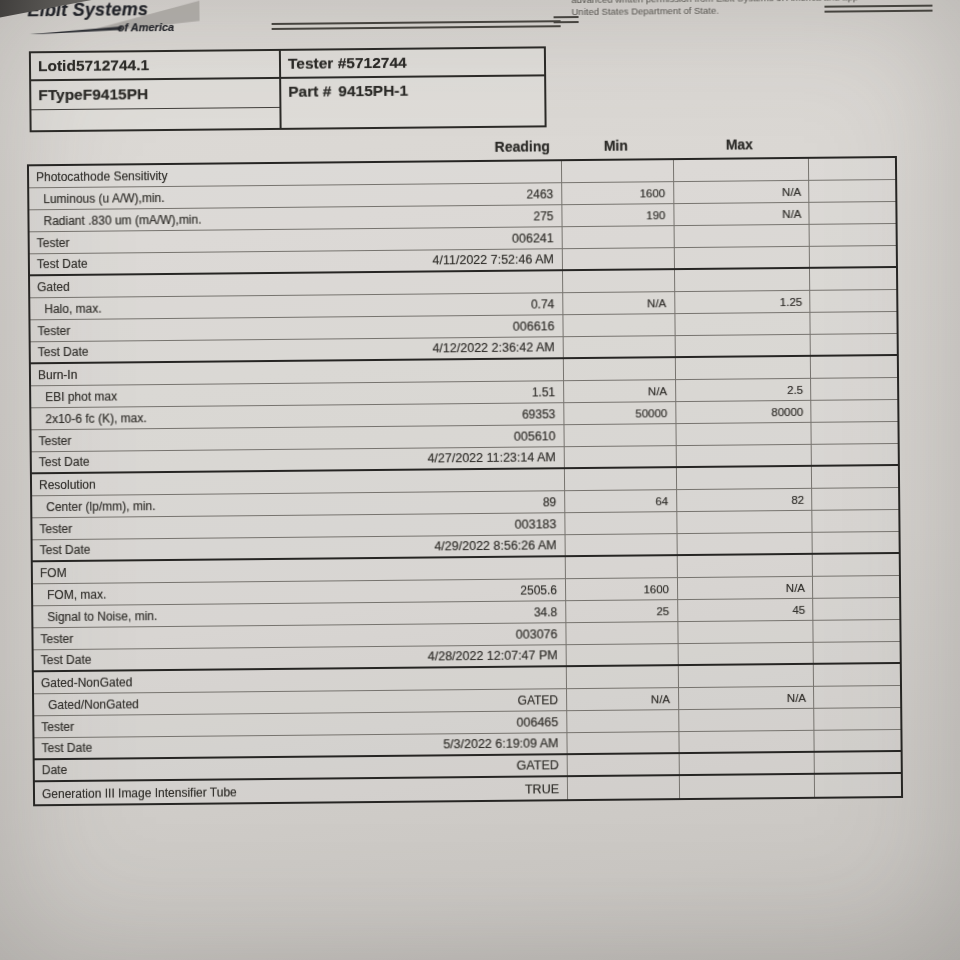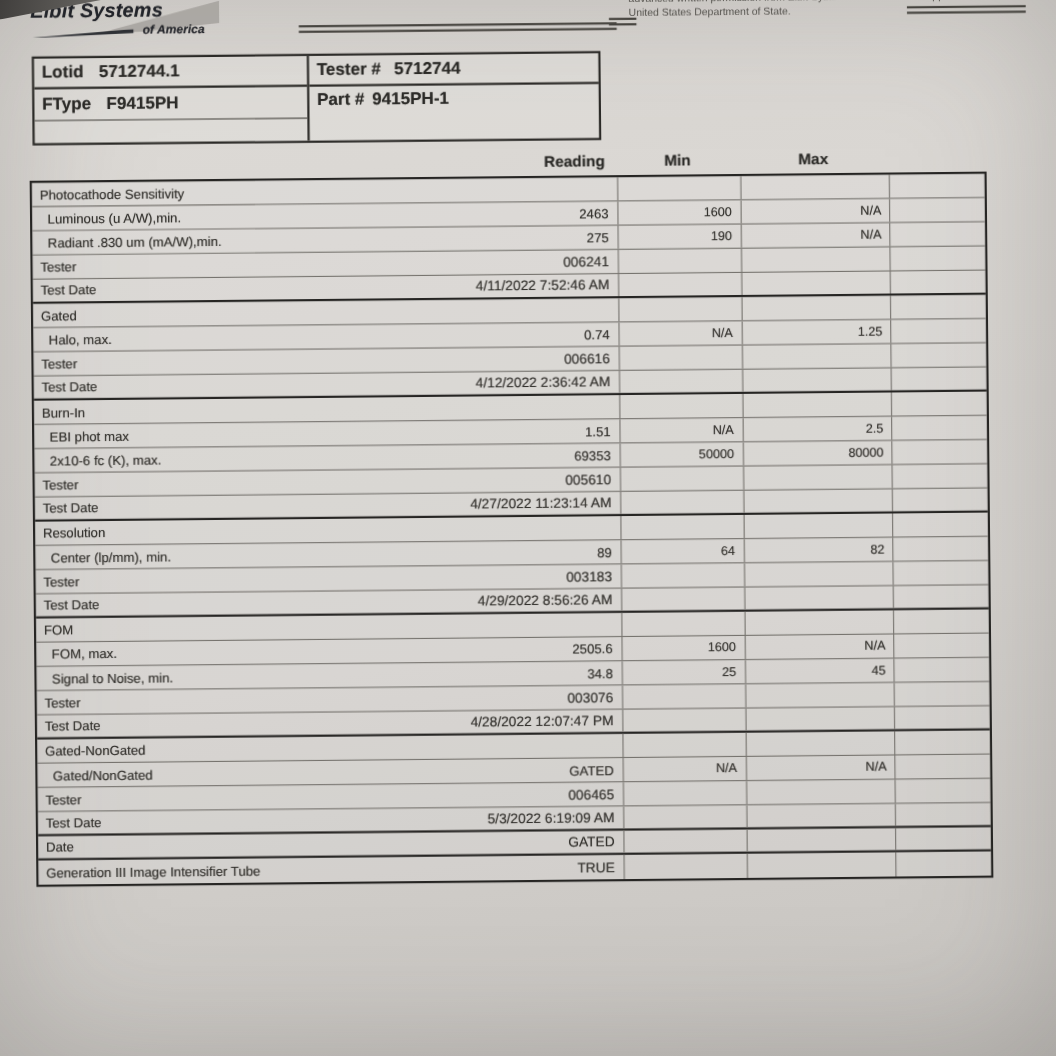--- a/index.html
+++ b/index.html
@@ -36,21 +36,21 @@
     position:absolute; left:2px; top:-1px;
     font-size:18px; font-weight:bold; font-style:italic;
     color:#22242a; letter-spacing:.2px; white-space:nowrap;
   }
   .logo-underline {
     position:absolute; left:4px; top:26px; width:92px; height:7px;
     background:#2f3136;
     clip-path:polygon(0 100%,100% 0,100% 50%,8% 100%);
   }
   .logo-sub {
-    position:absolute; left:104px; top:21px;
+    position:absolute; left:92px; top:21px;
     font-size:11px; font-weight:bold; font-style:italic; color:#22242a;
     white-space:nowrap;
   }
   
   .legal {
     position:absolute; left:576px; top:-5px; width:360px;
     font-size:9.5px; line-height:11.5px; color:#55534e;
     text-shadow:none;
   }
   
@@ -64,21 +64,21 @@
     border:2.5px solid #2b2a27; display:flex; background:rgba(233,231,228,.25);
   }
   .hbox-col { display:flex; flex-direction:column; box-sizing:border-box; }
   .hbox-left { width:250px; border-right:2px solid #2b2a27; }
   .hbox-right { flex:1; }
   .hcell {
     box-sizing:border-box; display:flex; align-items:center;
     font-size:15.5px; font-weight:bold; color:#2b2a27;
     padding-left:7px; white-space:nowrap;
   }
-  .hcell .hval { margin-left:14px; }
+  .hcell .hval { }
   .h-r1 { height:28px; border-bottom:2px solid #2b2a27; }
   .h-r2 { height:29px; }
   .h-left-r2 { border-bottom:1.5px solid #403e3b; }
   .h-fill { flex:1; }
   
   .colheads { position:absolute; left:30px; top:139px; width:870px; height:20px;
               font-weight:bold; font-size:14px; color:#2c2b28; }
   .ch-reading { position:absolute; left:0; width:533px; text-align:right; padding-right:10px; box-sizing:border-box; }
   .ch-min { position:absolute; left:533px; width:112px; text-align:center; }
   .ch-max { position:absolute; left:645px; width:135px; text-align:center; }
@@ -135,21 +135,21 @@
         </div>
         <div class="hcell h-r2 h-left-r2">
           <span>FType</span>
           <span class="hval">F9415PH</span>
         </div>
         <div class="h-fill"></div>
       </div>
       <div class="hbox-col hbox-right">
         <div class="hcell h-r1">
           <span>Tester #</span>
-          <span class="hval" style="margin-left:12px">5712744</span>
+          <span class="hval" style="">5712744</span>
         </div>
         <div class="hcell h-fill" style="align-items:flex-start; padding-top:4px">
           <span>Part #</span>
           <span class="hval" style="margin-left:7px">9415PH-1</span>
         </div>
       </div>
     </div>
 
     <div class="colheads">
       <span class="ch-reading">Reading</span>

